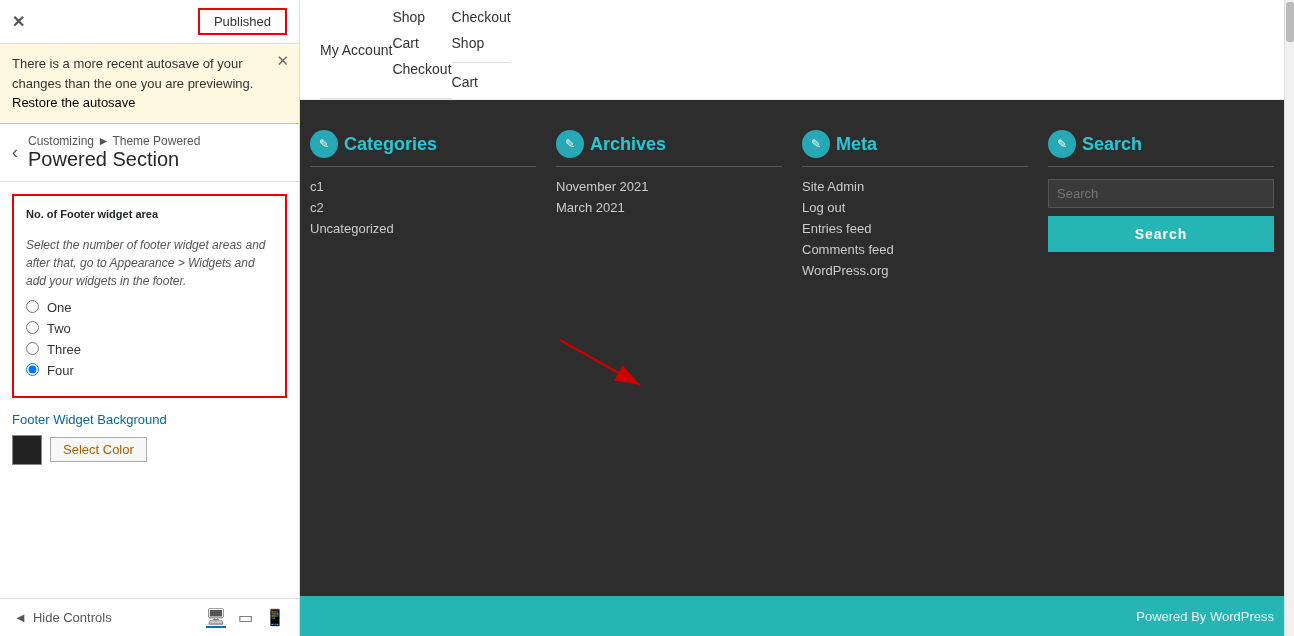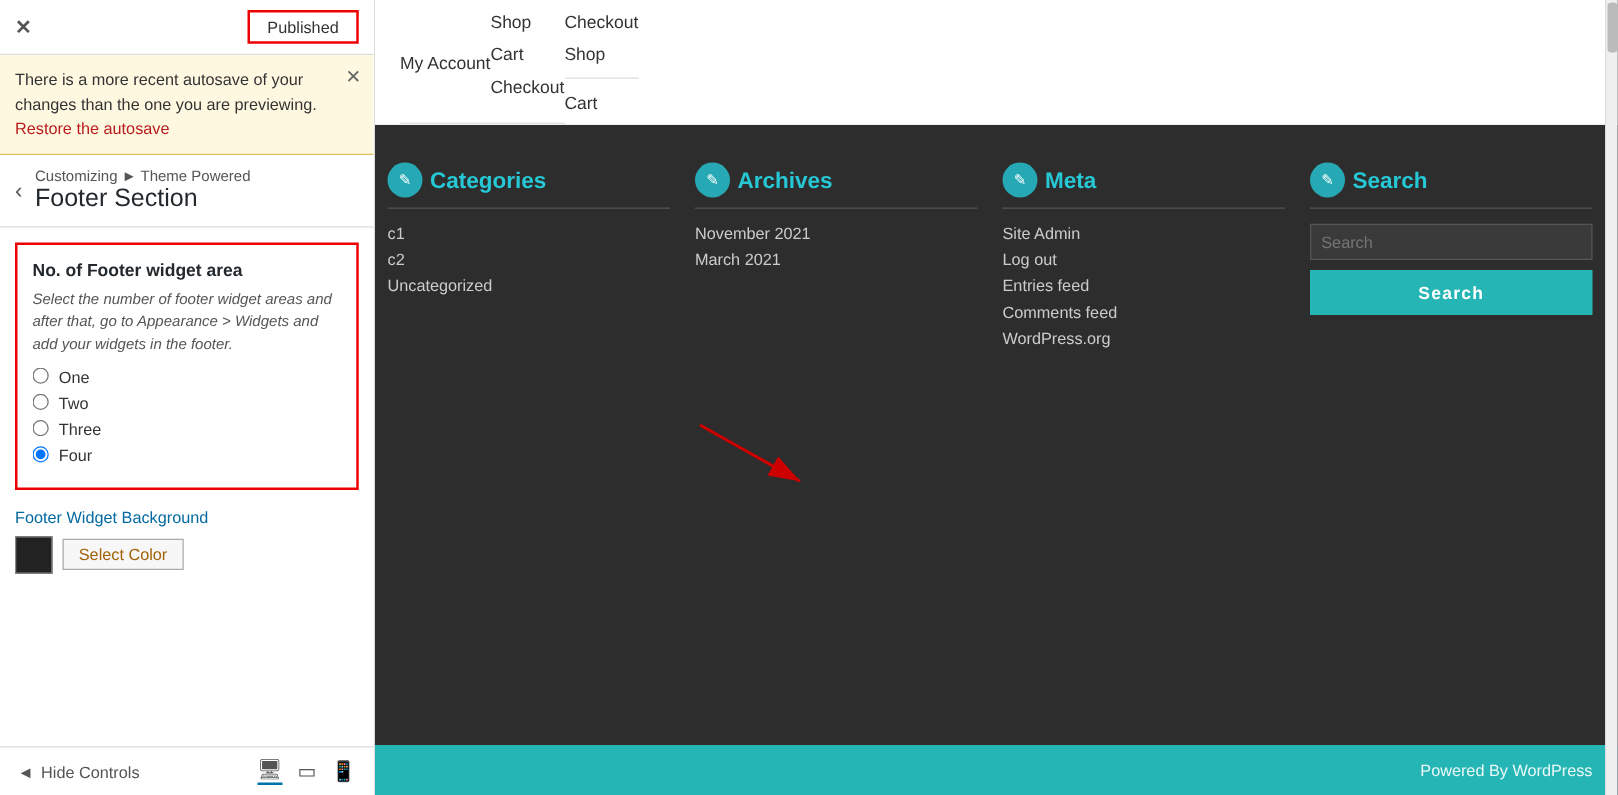--- a/index.html
+++ b/index.html
@@ -60,21 +60,21 @@
       position: absolute;
       top: 8px;
       right: 10px;
       cursor: pointer;
       font-size: 15px;
       color: #666;
       background: none;
       border: none;
     }
     .autosave-notice a {
-      color: #b91c1c;
+      color: #000000;
       text-decoration: none;
     }
 
     
     .breadcrumb-area {
       display: flex;
       align-items: center;
       padding: 10px 12px;
       border-bottom: 1px solid #ddd;
       background: #fff;
@@ -106,22 +106,22 @@
 
     
     .highlighted-box {
       border: 2px solid #e00;
       padding: 12px;
       margin-bottom: 14px;
       background: #fff;
     }
     .section-title {
       font-weight: bold;
-      font-size: 14px;
-      margin-bottom: 6px;
+      font-size: 11px;
+      margin-bottom: 16px;
       color: #23282d;
     }
     .section-desc {
       font-size: 12px;
       font-style: italic;
       color: #555;
       margin-bottom: 10px;
       line-height: 1.5;
     }
 
@@ -414,21 +414,21 @@
   </div>
 
   <div class="breadcrumb-area">
     <button class="back-arrow">‹</button>
     <div>
       <div class="breadcrumb-text">
         <span>Customizing</span>
         <span> ► </span>
         <span>Theme Powered</span>
       </div>
-      <div class="breadcrumb-title">Footer Section</div>
+      <div class="breadcrumb-title">Powered Section</div>
     </div>
   </div>
 
   <div class="panel-content">
 
     <div class="highlighted-box">
       <div class="section-title">No. of Footer widget area</div>
       <div class="section-desc">Select the number of footer widget areas and after that, go to Appearance &gt; Widgets and add your widgets in the footer.</div>
       <div class="radio-group">
         <label>

